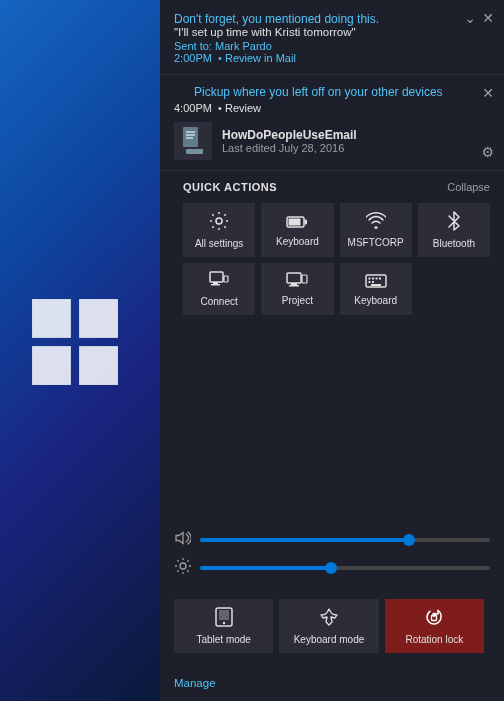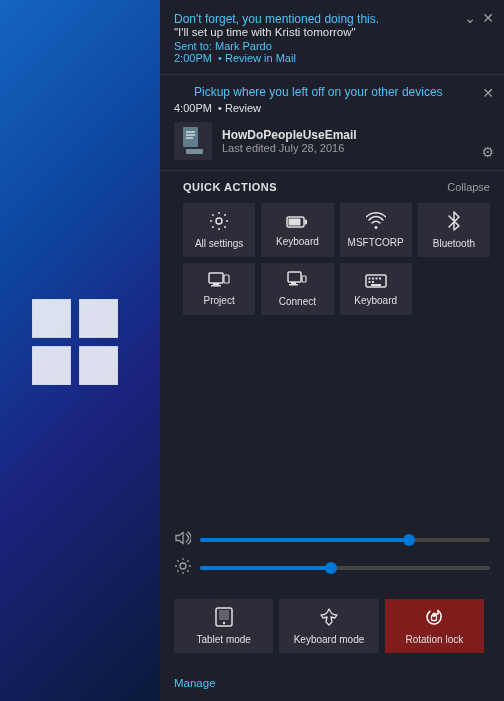--- a/index.html
+++ b/index.html
@@ -369,41 +369,41 @@
           </svg>
         </div>
         <span class="tile-label">Bluetooth</span>
       </div>
     </div>
 
     <div class="tiles-row">
 
       <div class="tile">
         <div class="tile-icon">
-          <svg width="22" height="16" viewBox="0 0 22 16" fill="none">
-            <rect x="1" y="1" width="14" height="10" rx="1" stroke="#e0e0e0" stroke-width="1.5"></rect>
-            <rect x="5" y="11" width="6" height="2" fill="#e0e0e0"></rect>
-            <rect x="3" y="13" width="10" height="1.5" rx="0.5" fill="#e0e0e0"></rect>
-            <rect x="16" y="3" width="5" height="8" rx="1" stroke="#e0e0e0" stroke-width="1.2"></rect>
-          </svg>
-        </div>
-        <span class="tile-label">Project</span>
-      </div>
-
-      <div class="tile">
-        <div class="tile-icon">
           <svg width="20" height="18" viewBox="0 0 20 18" fill="none">
             <rect x="1" y="1" width="13" height="10" rx="1" stroke="#e0e0e0" stroke-width="1.5"></rect>
             <rect x="4" y="11" width="5" height="2" fill="#e0e0e0"></rect>
             <rect x="2" y="13" width="9" height="1.5" rx="0.5" fill="#e0e0e0"></rect>
             <rect x="15" y="5" width="4" height="6" rx="0.8" stroke="#e0e0e0" stroke-width="1.2"></rect>
             <line x1="15" y1="8" x2="14" y2="8" stroke="#e0e0e0" stroke-width="1.2"></line>
           </svg>
         </div>
         <span class="tile-label">Connect</span>
+      </div>
+
+      <div class="tile">
+        <div class="tile-icon">
+          <svg width="22" height="16" viewBox="0 0 22 16" fill="none">
+            <rect x="1" y="1" width="14" height="10" rx="1" stroke="#e0e0e0" stroke-width="1.5"></rect>
+            <rect x="5" y="11" width="6" height="2" fill="#e0e0e0"></rect>
+            <rect x="3" y="13" width="10" height="1.5" rx="0.5" fill="#e0e0e0"></rect>
+            <rect x="16" y="3" width="5" height="8" rx="1" stroke="#e0e0e0" stroke-width="1.2"></rect>
+          </svg>
+        </div>
+        <span class="tile-label">Project</span>
       </div>
 
       <div class="tile">
         <div class="tile-icon">
           <svg width="22" height="14" viewBox="0 0 22 14" fill="none">
             <rect x="1" y="1" width="20" height="12" rx="1.5" stroke="#e0e0e0" stroke-width="1.5"></rect>
             <rect x="3.5" y="3.5" width="2" height="2" rx="0.3" fill="#e0e0e0"></rect>
             <rect x="7" y="3.5" width="2" height="2" rx="0.3" fill="#e0e0e0"></rect>
             <rect x="10.5" y="3.5" width="2" height="2" rx="0.3" fill="#e0e0e0"></rect>
             <rect x="14" y="3.5" width="2" height="2" rx="0.3" fill="#e0e0e0"></rect>

